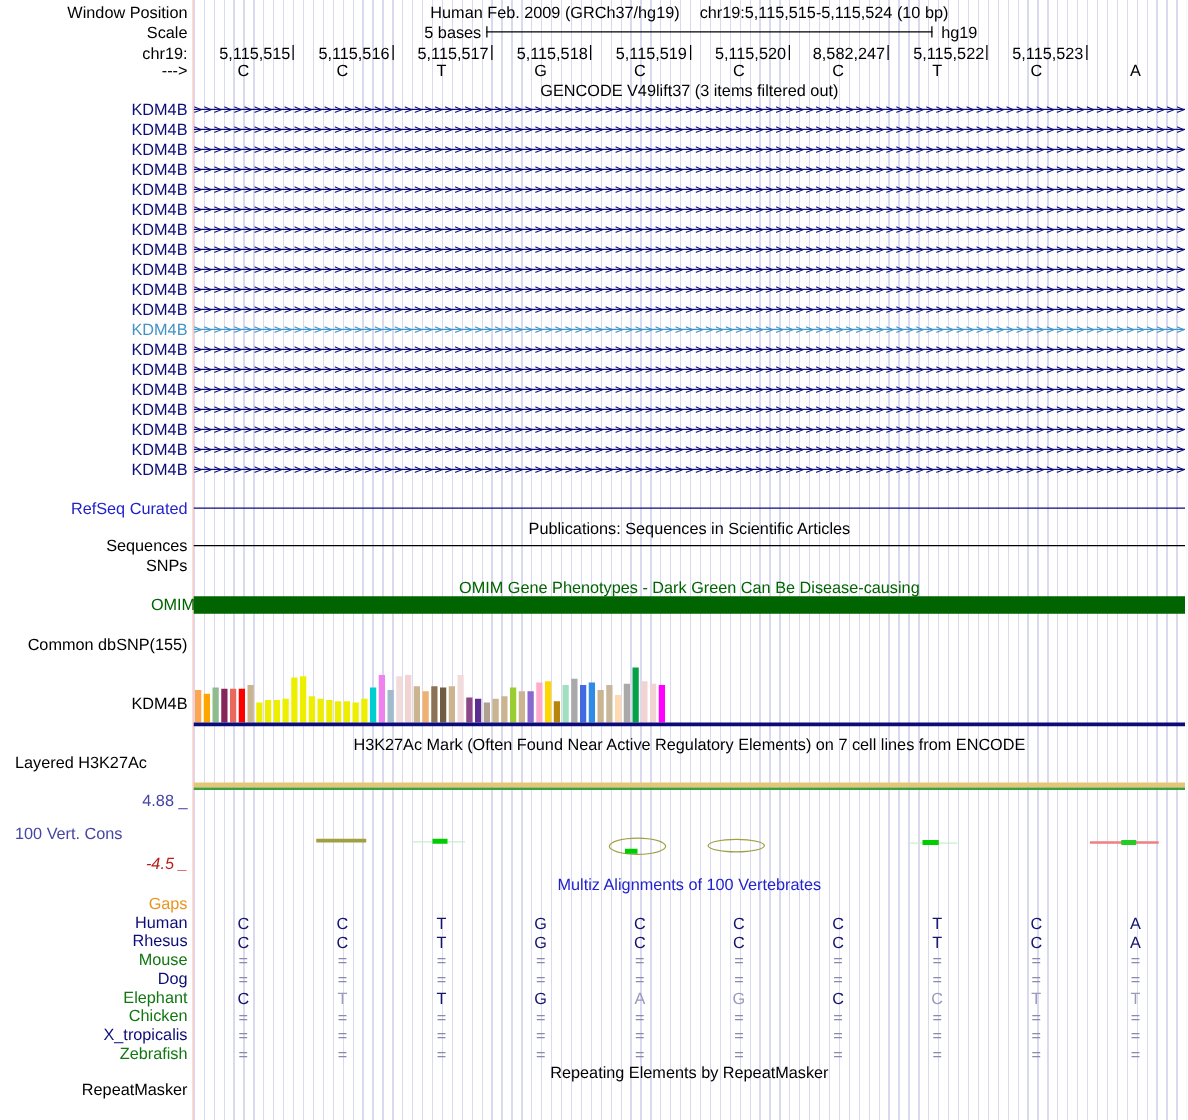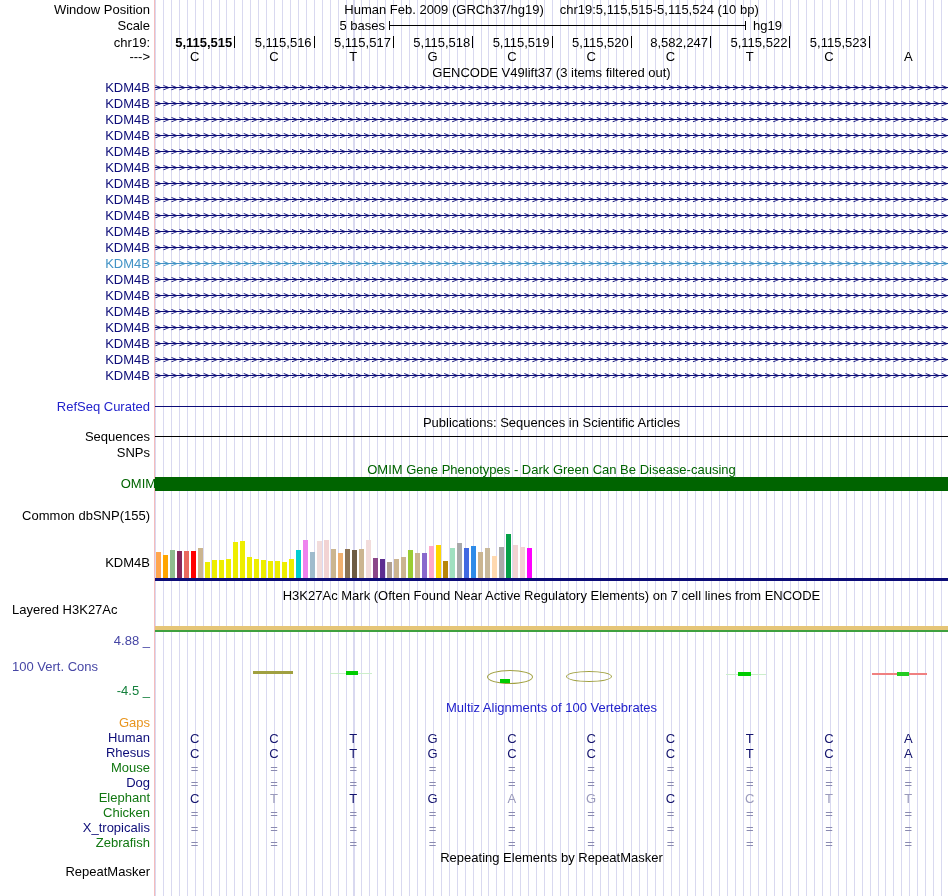--- a/index.html
+++ b/index.html
@@ -6,21 +6,21 @@
   #browser{position:relative;width:950px;height:896px;background:#fff;overflow:hidden;
            font-family:"Liberation Sans",sans-serif;font-size:13px;color:#000;}
   .grid{position:absolute;left:155px;top:0;width:794px;height:896px;
         background:repeating-linear-gradient(to right,#D9D9F0 0 1px,transparent 1px 7.94px);}
   .pink{position:absolute;left:154px;top:0;width:1px;height:896px;background:#F5BCBC;}
   .lbl{position:absolute;left:0;width:150px;text-align:right;line-height:14px;white-space:nowrap;}
   .lbl-left{position:absolute;left:12px;text-align:left;line-height:14px;white-space:nowrap;}
   .glbl{line-height:16px;}
   .title{position:absolute;left:155px;width:793px;text-align:center;line-height:14px;white-space:nowrap;}
   .t-blue{color:#2222CC;} .t-green{color:#006400;}
-  .c-blue{color:#2222CC;} .c-green{color:#006400;padding-left:48px;} .c-slate{color:#4646A5;} .c-maroon{color:#15803d;}
+  .c-blue{color:#2222CC;} .c-green{color:#006400;padding-left:48px;} .c-slate{color:#4646A5;} .c-maroon{color:#b91c1c;font-style:italic;}
   .hdr-titles{position:absolute;left:155px;top:3px;width:793px;display:flex;justify-content:center;gap:16px;line-height:14px;}
   .scale-text{position:absolute;left:155px;top:19px;width:230px;text-align:right;line-height:14px;}
   .scale-line{position:absolute;left:389px;top:25px;width:357px;height:1px;background:#000;}
   .scale-tick{position:absolute;top:21px;width:1px;height:9px;background:#000;}
   .hg19{position:absolute;left:753px;top:19px;line-height:14px;}
   .coord{position:absolute;top:36px;text-align:right;line-height:13px;white-space:nowrap;}
   .tick{position:absolute;top:36px;width:1px;height:12px;background:#000;}
   .base{position:absolute;top:50px;text-align:center;line-height:14px;}
   .generow{position:absolute;left:155px;width:793px;height:16px;overflow:hidden;}
   .geneline{position:absolute;left:0;top:7px;width:100%;height:1px;}
@@ -53,21 +53,21 @@
   <span class="lbl" style="top:3px">Window Position</span>
   <span class="lbl" style="top:19px">Scale</span>
   <span class="lbl" style="top:36px">chr19:</span>
   <span class="lbl" style="top:50px">---&gt;</span>
   <span class="scale-text">5 bases</span>
   <div class="scale-line"></div>
   <div class="scale-tick" style="left:389px"></div>
   <div class="scale-tick" style="left:745px"></div>
   <span class="hg19">hg19</span>
   <div id="coords">
-      <div class="coord" style="left: 156.3px; width: 76px; font-weight: bold;">5,115,515</div>
+      <div class="coord" style="left: 156.3px; width: 76px;">5,115,515</div>
       <div class="tick" style="left: 234.3px;"></div>
       <div class="coord" style="left: 235.6px; width: 76px;">5,115,516</div>
       <div class="tick" style="left: 313.6px;"></div>
       <div class="coord" style="left: 314.9px; width: 76px;">5,115,517</div>
       <div class="tick" style="left: 392.9px;"></div>
       <div class="coord" style="left: 394.2px; width: 76px;">5,115,518</div>
       <div class="tick" style="left: 472.2px;"></div>
       <div class="coord" style="left: 473.5px; width: 76px;">5,115,519</div>
       <div class="tick" style="left: 551.5px;"></div>
       <div class="coord" style="left: 552.8px; width: 76px;">5,115,520</div>

